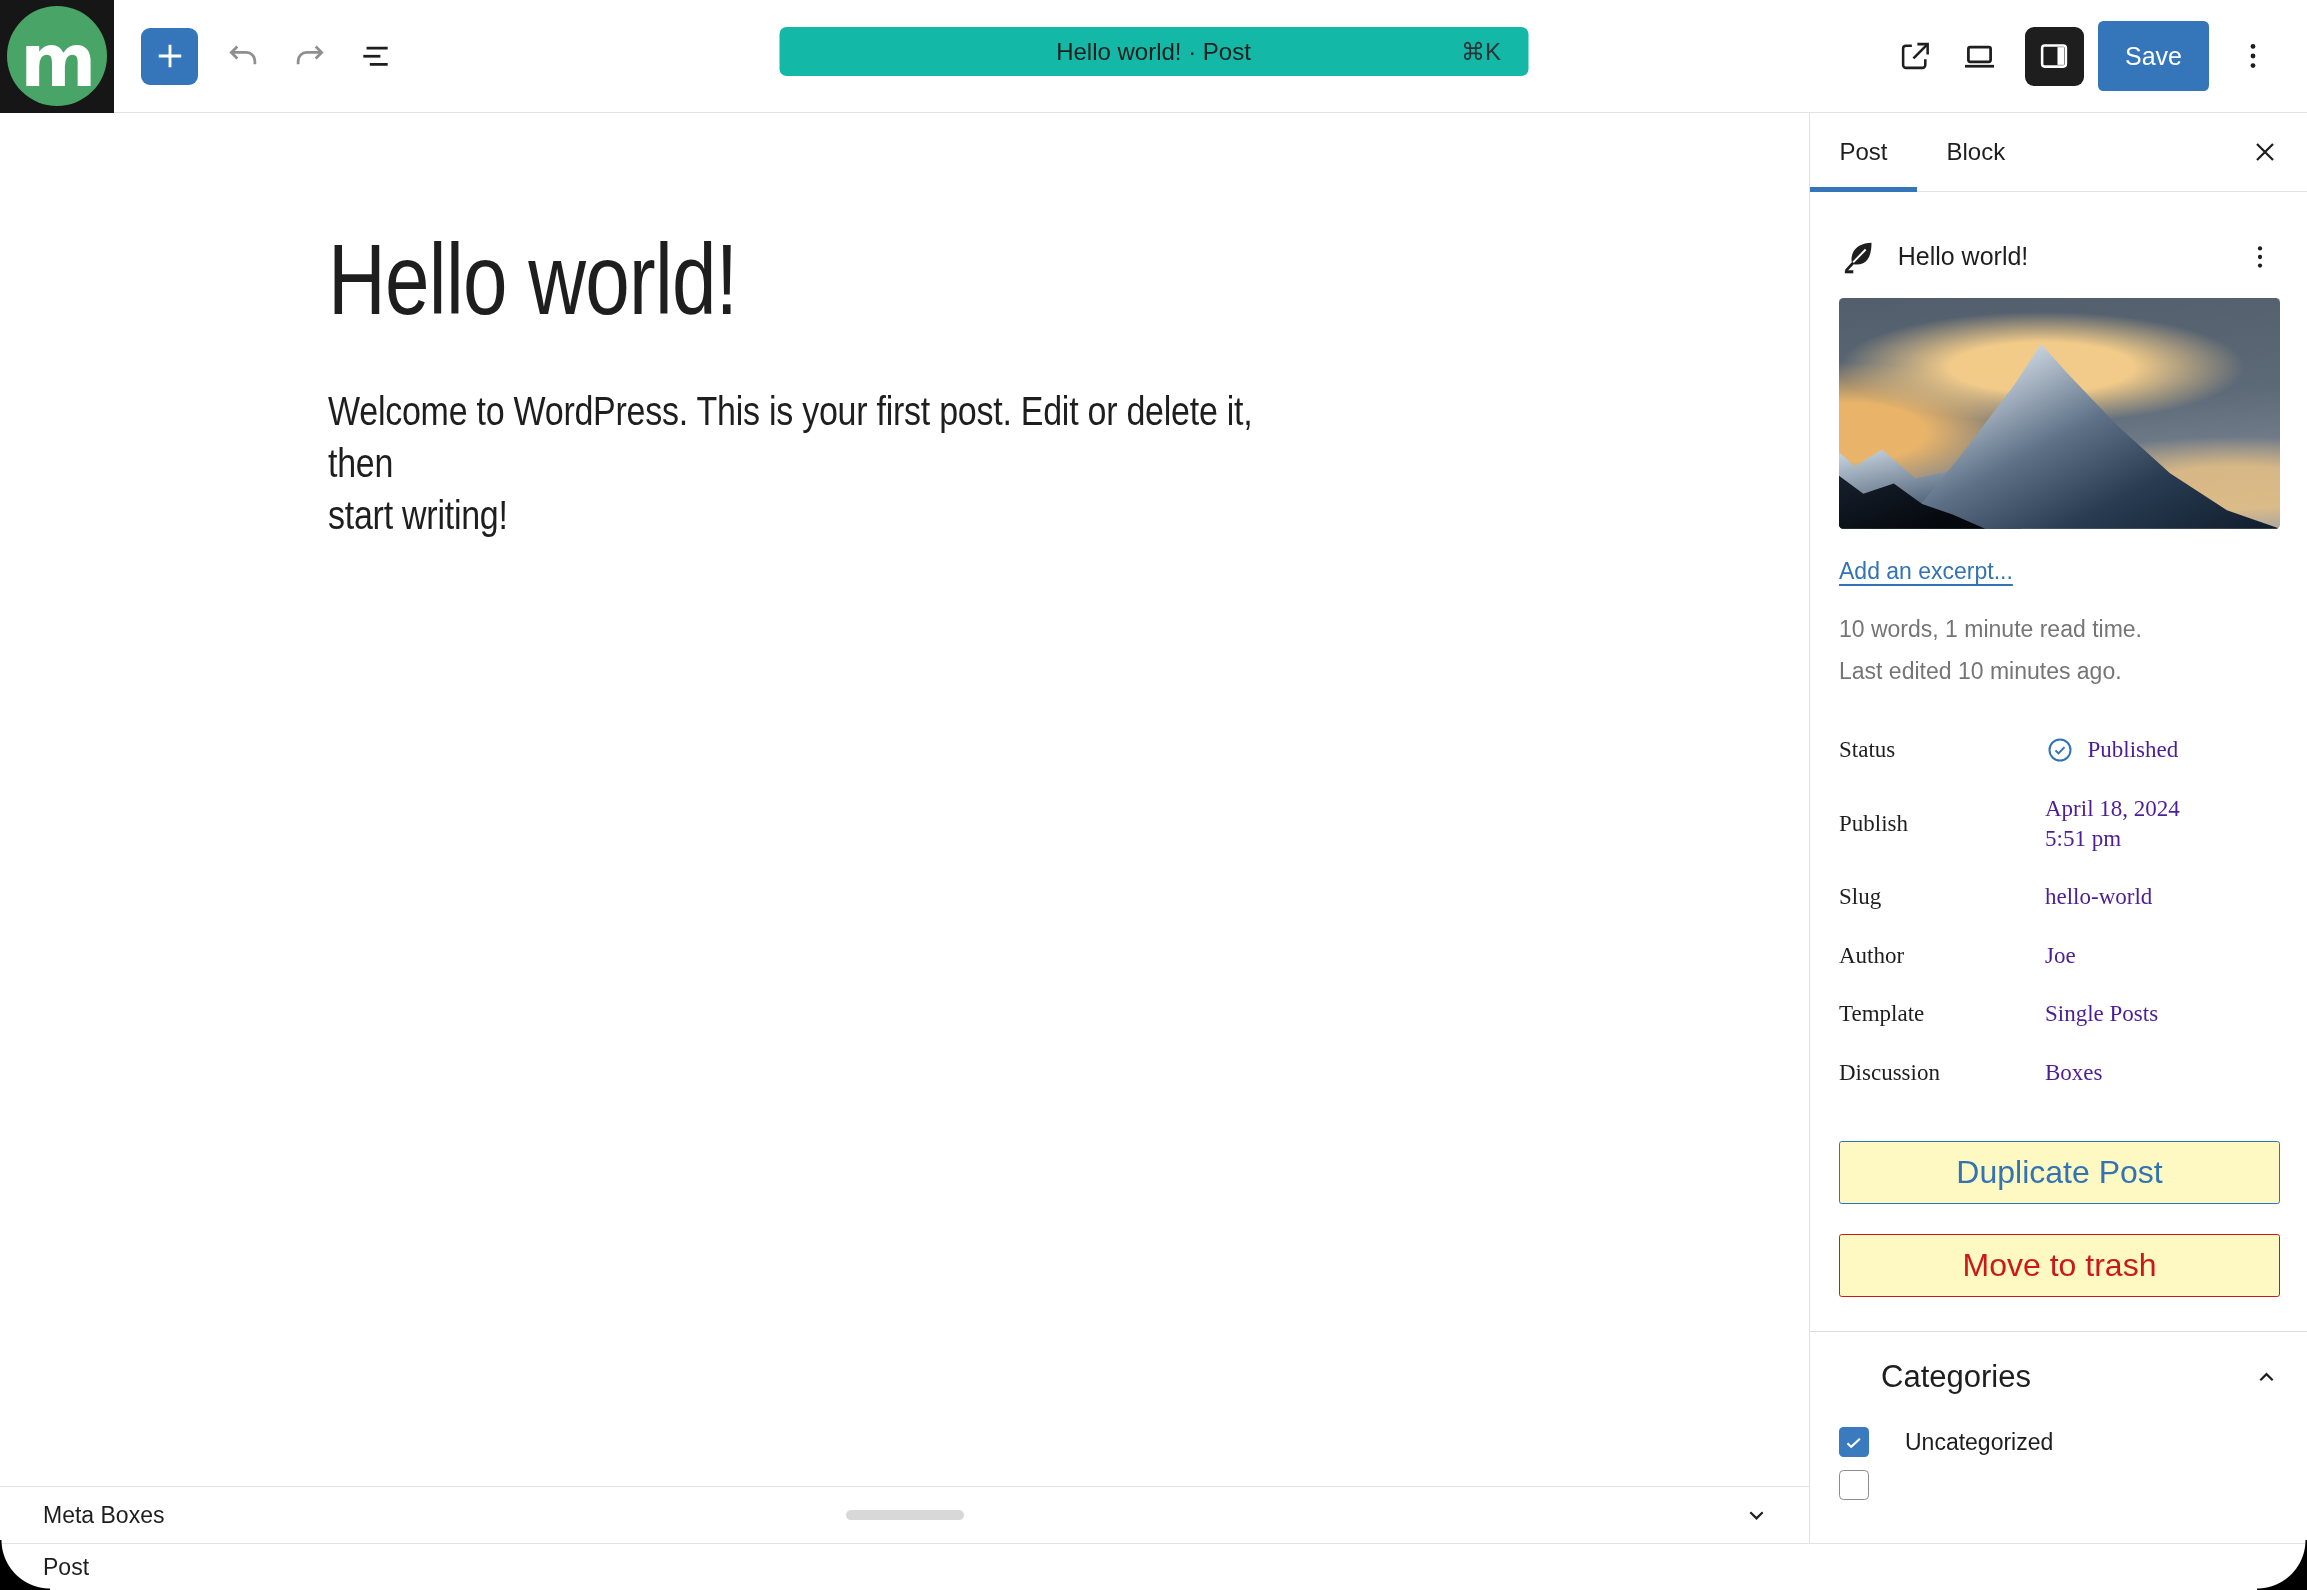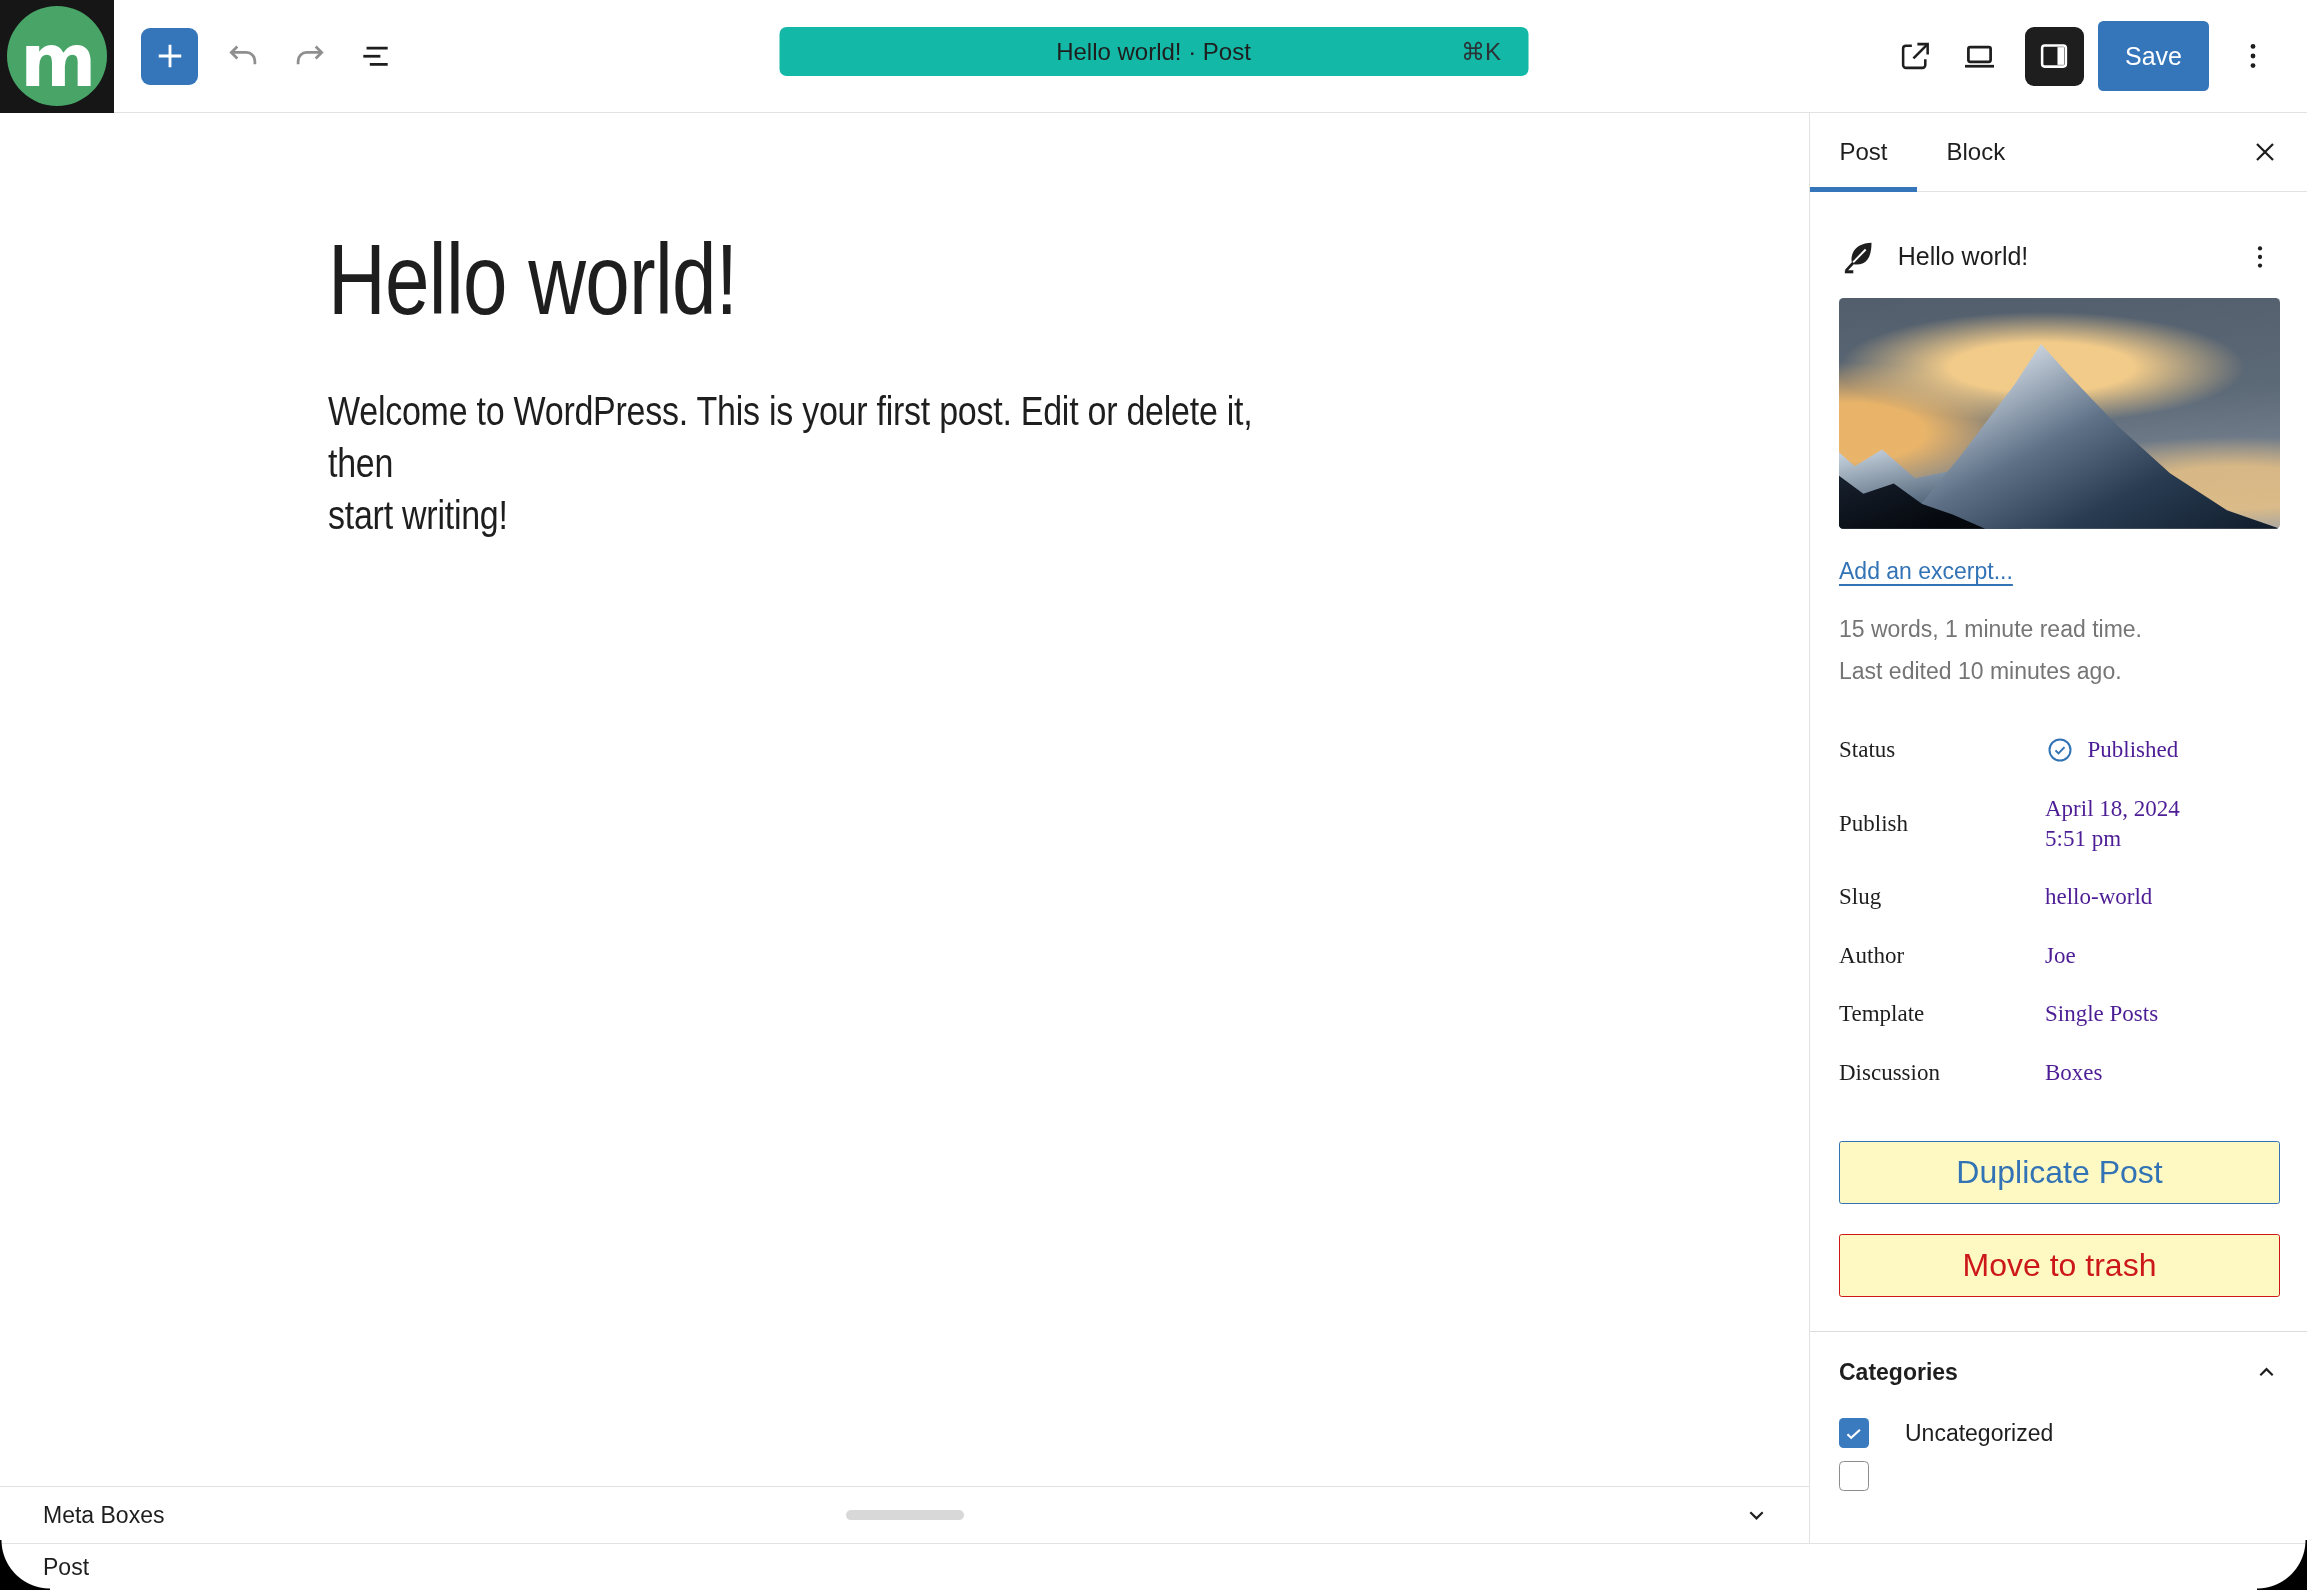--- a/index.html
+++ b/index.html
@@ -99,21 +99,21 @@
   .meta-value { color:#4c1d95; }
   .status-value { display:flex; align-items:center; gap:12.5px; }
 
   .outline-btn { display:block; width:100%; height:63px; border-radius:2.7px; font-size:32px;
     display:flex; align-items:center; justify-content:center; background:#fef9c3; }
   .duplicate-btn { margin-top:39px; border:1.3px solid #3273b5; color:#3273b5; }
   .trash-btn { margin-top:30px; border:1.3px solid #cc1818; color:#cc1818; }
 
   .divider { margin:34px -27px 0 -29px; border-top:0.9px solid #dddddd; }
   .cat-header { margin-top:27px; display:flex; align-items:center; justify-content:space-between; }
-  .cat-title { font-size:23px; font-weight:700; }
+  .cat-title { font-size:31px; font-weight:400;margin-left:42px; }
   .checkbox-row { margin-top:32px; display:flex; align-items:center; gap:36px; }
   .checkbox-row.partial { margin-top:12.5px; }
   .checkbox { width:30px; height:30px; border-radius:4.5px; flex:none;
     display:flex; align-items:center; justify-content:center; }
   .checkbox.checked { background:#3a7bc0; }
   .checkbox.unchecked { background:#fff; border:1.3px solid #8c8c8c; }
   .checkbox-label { font-size:23px; }
 
   
   .metabar { position:absolute; left:0; right:498px; top:1486px; height:57px;
@@ -266,21 +266,21 @@
 
     <div class="featured">
       <div class="ridge-back"></div>
       <div class="peak"></div>
       <div class="fg-hill"></div>
     </div>
 
     <a class="excerpt-link" href="#">Add an excerpt...</a>
 
     <div class="summary">
-      <div>15 words, 1 minute read time.</div>
+      <div>10 words, 1 minute read time.</div>
       <div>Last edited 10 minutes ago.</div>
     </div>
 
     <div class="rows">
       <div class="meta-row">
         <div class="meta-label">Status</div>
         <button class="meta-value status-value">
           <span>
             <svg width="30" height="30" viewBox="0 0 24 24" fill="none" stroke="#3273b5" stroke-width="1.6">
               <circle cx="12" cy="12" r="8.4"></circle>

